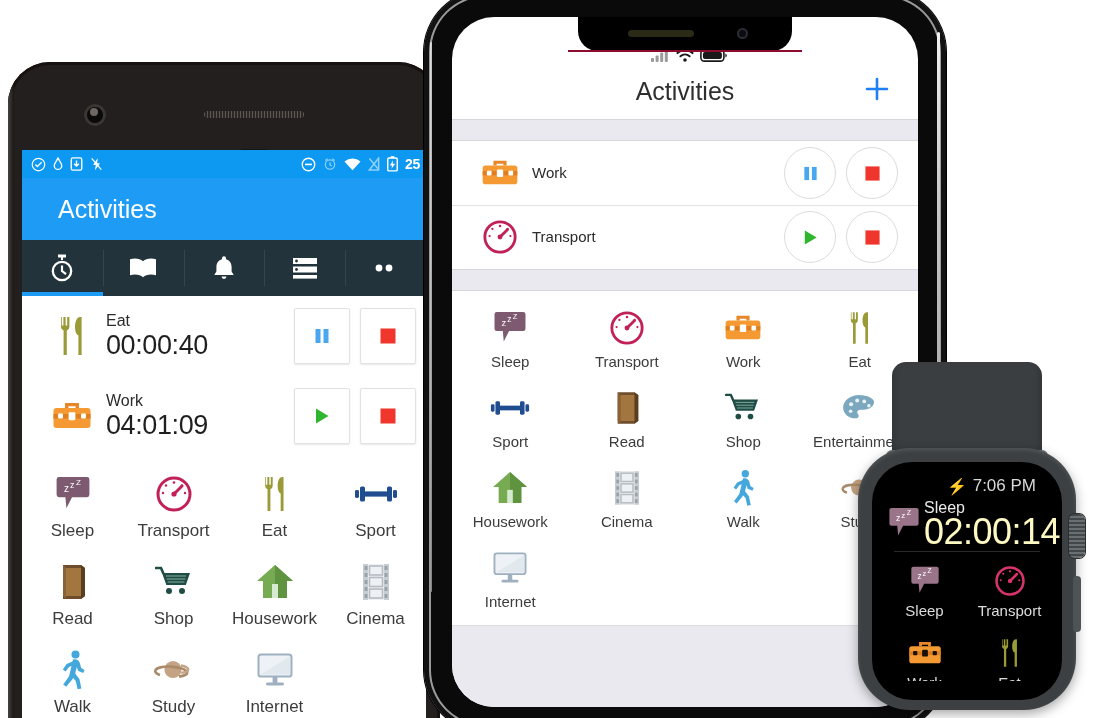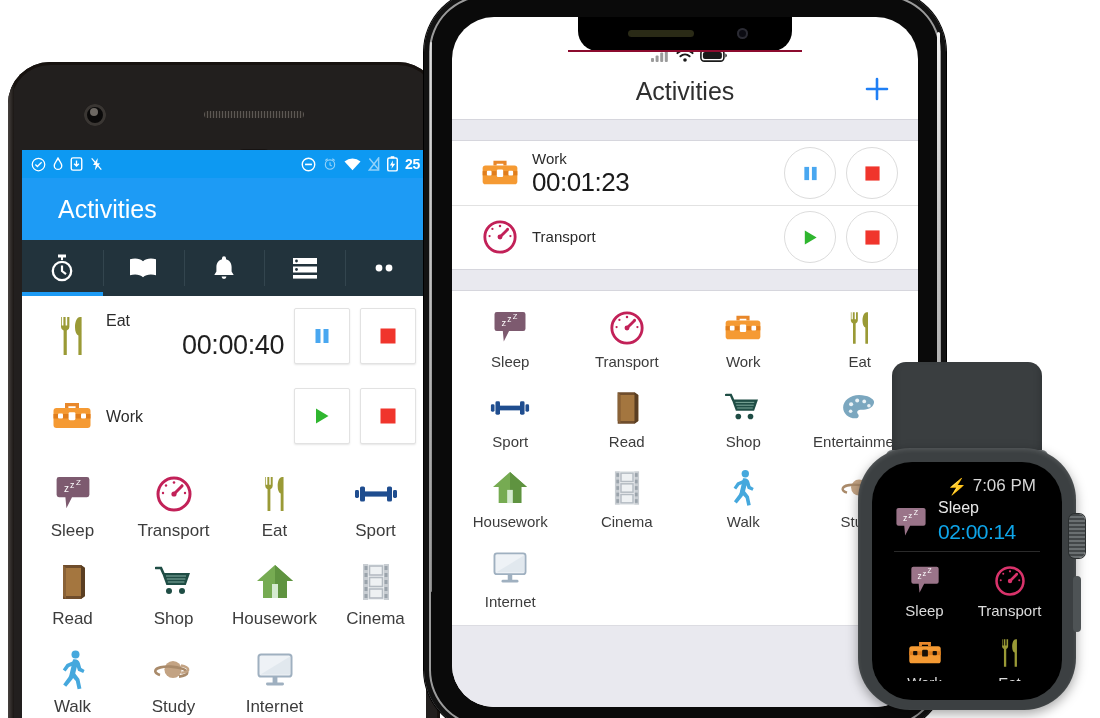--- a/index.html
+++ b/index.html
@@ -58,21 +58,21 @@
     content:""; position:absolute; left:0; right:0; bottom:0; height:4px; background:#1d9bf5;
   }
   .and-tab svg{ display:block; }
 
   .and-rows{ background:#fff; }
   .and-row{ height:80px; display:flex; align-items:center; padding:0 10px 0 22px; position:relative; }
   .and-row + .and-row::before{ content:""; position:absolute; left:0; right:0; top:0; height:0px; }
   .and-row .ricon{ width:56px; display:flex; align-items:center; justify-content:center; }
   .and-row .rtext{ flex:1; padding-left:6px; }
   .and-row .rname{ font-size:16px; color:#2b2b2b; line-height:19px; }
-  .and-row .rtime{ font-size:27px; color:#1f1f1f; line-height:31px; letter-spacing:-0.4px;text-align:right; }
+  .and-row .rtime{ font-size:27px; color:#1f1f1f; line-height:31px; letter-spacing:-0.4px; }
   .and-btn{
     width:56px; height:56px; background:#fff; border:1px solid #e2e2e2; border-radius:2px;
     display:flex; align-items:center; justify-content:center; margin-left:10px;
     box-shadow:0 1px 2px rgba(0,0,0,.10);
   }
 
   .and-grid{ display:grid; grid-template-columns:repeat(4,1fr); padding:10px 0 0 0; }
   .and-cell{ height:88px; display:flex; flex-direction:column; align-items:center; justify-content:flex-start; padding-top:6px; }
   .and-cell .glyph{ height:44px; display:flex; align-items:center; justify-content:center; }
   .and-cell .lbl{ font-size:17px; color:#3c3c3c; margin-top:5px; white-space:nowrap; overflow:hidden; text-overflow:ellipsis; max-width:96px; text-align:center;}
@@ -161,21 +161,21 @@
     position:absolute; left:14px; top:14px; right:14px; bottom:10px;
     background:#000; border-radius:40px; overflow:hidden; padding:0 10px;
   }
   .w-time{ display:flex; align-items:center; justify-content:flex-end; gap:5px;
     padding:14px 16px 0 0; color:#d8d8d8; font-size:17px; }
   .w-bolt{ color:#32d74b; font-size:16px; font-weight:bold; }
   .w-cur{ display:flex; align-items:center; padding:2px 0 0 6px; }
   .w-cur .glyph{ width:46px; display:flex; justify-content:center; }
   .w-cur .txt{ padding-left:4px; }
   .w-cur .n{ color:#e8e8e8; font-size:16px; line-height:19px; }
-  .w-cur .t{ color:#0ea5e9; font-size:21px; line-height:30px; letter-spacing:-0.5px; }
+  .w-cur .t{ color:#fef9c3; font-size:36px; line-height:30px; letter-spacing:-0.5px; }
   .w-div{ height:1px; background:#2a2a2a; margin:4px 12px 0 12px; }
   .w-grid{ display:grid; grid-template-columns:1fr 1fr; padding-top:10px; }
   .w-cell{ display:flex; flex-direction:column; align-items:center; height:72px; }
   .w-cell .glyph{ height:38px; display:flex; align-items:center; justify-content:center; }
   .w-cell .lbl{ color:#dcdcdc; font-size:15px; margin-top:2px; }
   .w-cell.clipped .lbl{ height:7px; overflow:hidden; }
 </style>
 </head>
 <body>
 
@@ -333,20 +333,21 @@
                 <path d="M13 3h14v5h-3.4V6.2h-7.2V8H13z" fill="#e8872a"></path>
                 <rect x="1.5" y="8" width="37" height="20" rx="3" fill="#f59a33"></rect>
                 <rect x="1.5" y="14" width="37" height="4.5" fill="#e07d1c"></rect>
                 <rect x="16.6" y="12.2" width="6.8" height="8" rx="1.4" fill="#fff"></rect>
                 <rect x="6" y="13.6" width="5" height="5" rx="1" fill="#fff"></rect>
                 <rect x="29" y="13.6" width="5" height="5" rx="1" fill="#fff"></rect>
               </svg>
           </div>
           <div class="rtext">
             <div class="rname">Work</div>
+            <div class="rtime">04:01:09</div>
           </div>
           <div class="and-btn">
             <svg width="18" height="18" viewBox="0 0 18 18">
                 <path d="M3 1.5L15.5 9 3 16.5z" fill="#2fb62f"></path>
               </svg>
           </div>
           <div class="and-btn">
             <svg width="18" height="18" viewBox="0 0 18 18">
                 <rect x="1.5" y="1.5" width="15" height="15" fill="#f0352c"></rect>
               </svg>
@@ -583,21 +584,20 @@
                 <path d="M13 3h14v5h-3.4V6.2h-7.2V8H13z" fill="#e8872a"></path>
                 <rect x="1.5" y="8" width="37" height="20" rx="3" fill="#f59a33"></rect>
                 <rect x="1.5" y="14" width="37" height="4.5" fill="#e07d1c"></rect>
                 <rect x="16.6" y="12.2" width="6.8" height="8" rx="1.4" fill="#fff"></rect>
                 <rect x="6" y="13.6" width="5" height="5" rx="1" fill="#fff"></rect>
                 <rect x="29" y="13.6" width="5" height="5" rx="1" fill="#fff"></rect>
               </svg>
           </div>
           <div class="rtext">
             <div class="rname">Work</div>
-            <div class="rtime">00:01:23</div>
           </div>
           <div class="ip-cbtn">
             <svg width="17" height="17" viewBox="0 0 18 18">
                 <rect x="2.5" y="2" width="5" height="14" fill="#49a7f0"></rect>
                 <rect x="10.5" y="2" width="5" height="14" fill="#49a7f0"></rect>
               </svg>
           </div>
           <div class="ip-cbtn">
             <svg width="17" height="17" viewBox="0 0 18 18">
                 <rect x="1.5" y="1.5" width="15" height="15" fill="#f0352c"></rect>

